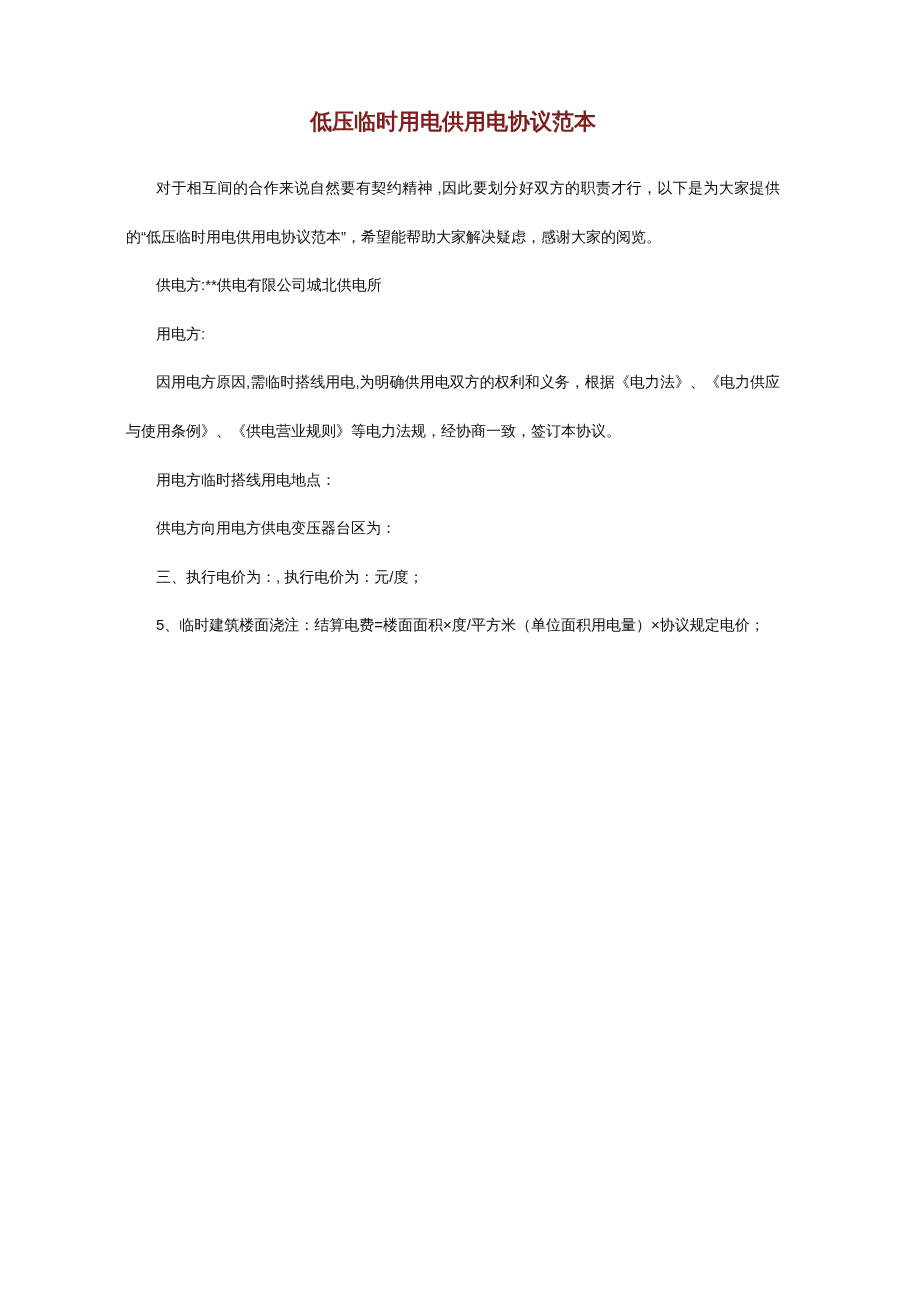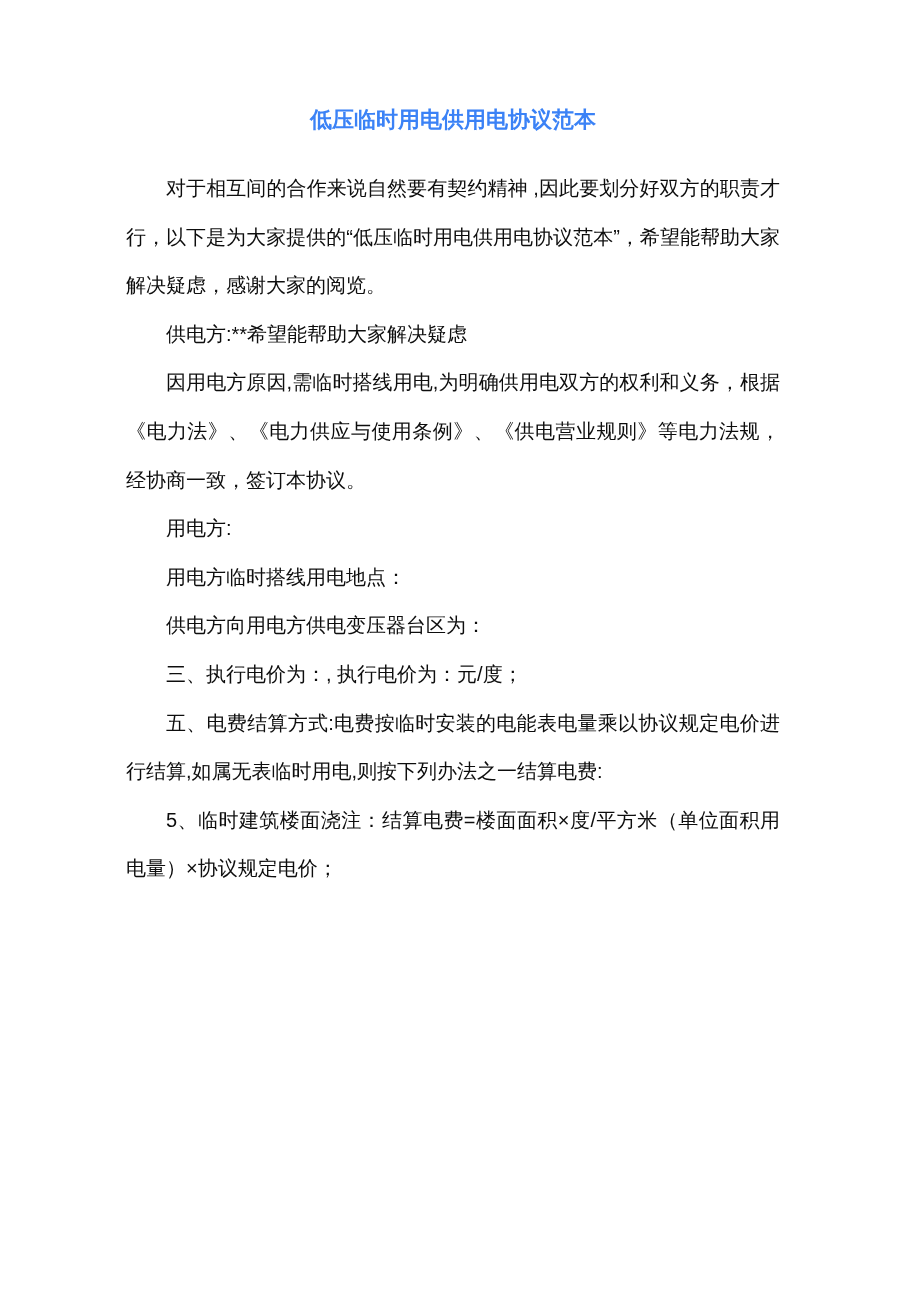--- a/index.html
+++ b/index.html
@@ -16,45 +16,44 @@
   }
   .page {
     box-sizing: border-box;
     width: 920px;
     height: 1302px;
     padding: 100px 140px 0 126px;
     background: #ffffff;
   }
   .doc-title {
     margin: 0 0 20px 0;
-    font-family: Liberation Mono, monospace;
+    font-family: Liberation Serif, serif;
     font-weight: 700;
     font-size: 22px;
     line-height: 44px;
     text-align: center;
-    color: #3b82f6;
+    color: #7f1d1d;
   }
   .para {
     margin: 0;
-    font-size: 20px;
+    font-size: 15px;
     line-height: 48.6px;
     text-align: justify;
     text-indent: 2em;
     color: #0d0d0d;
     word-break: break-all;
   }
 </style>
 </head>
 <body>
 
 <div class="page">
   <h1 class="doc-title">低压临时用电供用电协议范本</h1>
 
   <p class="para">对于相互间的合作来说自然要有契约精神 ,因此要划分好双方的职责才行，以下是为大家提供的“低压临时用电供用电协议范本”，希望能帮助大家解决疑虑，感谢大家的阅览。</p>
-  <p class="para">供电方:**希望能帮助大家解决疑虑</p>
+  <p class="para">供电方:**供电有限公司城北供电所</p>
+  <p class="para">用电方:</p>
   <p class="para">因用电方原因,需临时搭线用电,为明确供用电双方的权利和义务，根据《电力法》、《电力供应与使用条例》、《供电营业规则》等电力法规，经协商一致，签订本协议。</p>
-  <p class="para">用电方:</p>
   <p class="para">用电方临时搭线用电地点：</p>
   <p class="para">供电方向用电方供电变压器台区为：</p>
   <p class="para">三、执行电价为：, 执行电价为：元/度；</p>
-  <p class="para">五、电费结算方式:电费按临时安装的电能表电量乘以协议规定电价进行结算,如属无表临时用电,则按下列办法之一结算电费:</p>
   <p class="para">5、临时建筑楼面浇注：结算电费=楼面面积×度/平方米（单位面积用电量）×协议规定电价；</p>
 </div>
 
 </body></html>

